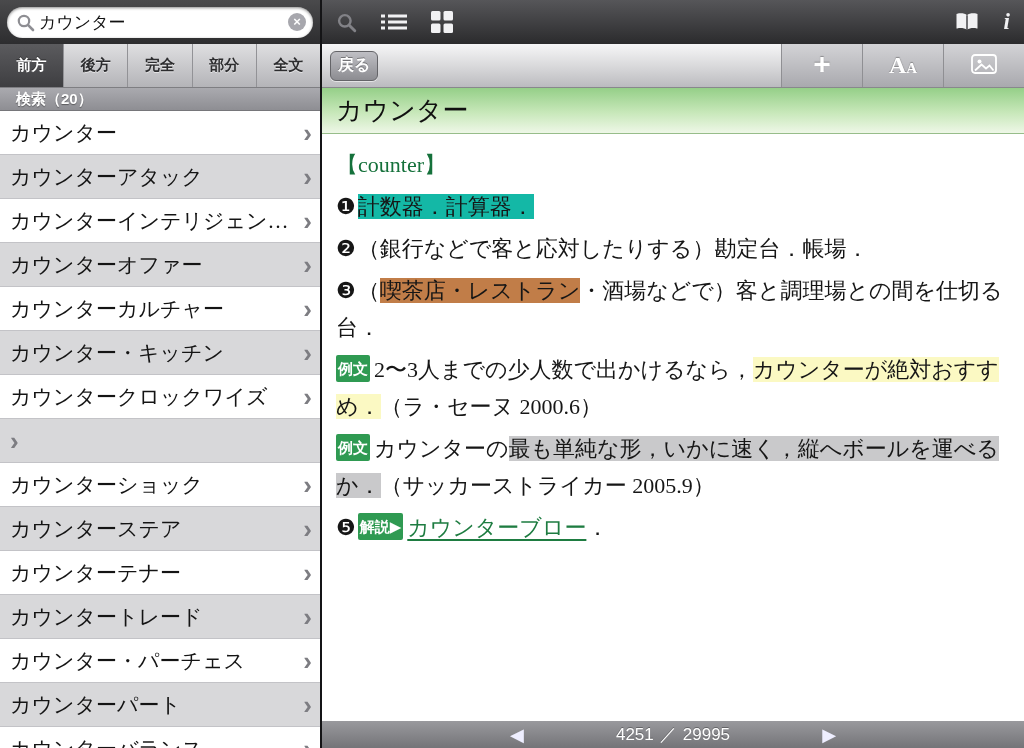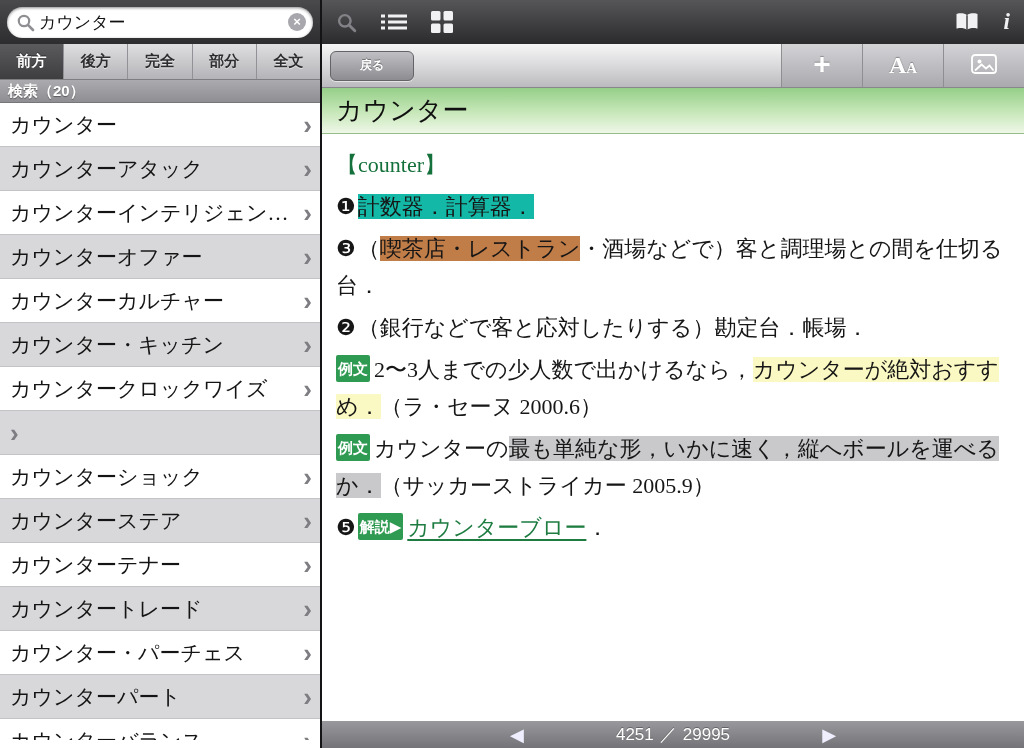--- a/index.html
+++ b/index.html
@@ -7,45 +7,45 @@
   .app { position:relative; width:1024px; height:748px; background:#fff; overflow:hidden; }
 
   
   .sidebar { position:absolute; left:0; top:0; width:320px; height:748px; background:#fff; }
   .search-bar { height:44px; background:linear-gradient(#4a4a4c,#2d2d2f); display:flex; align-items:center; padding:0 7px; }
   .search-field { flex:1; height:31px; background:#fff; border-radius:16px; display:flex; align-items:center; padding:0 7px; box-shadow:inset 0 1px 3px rgba(0,0,0,.45); }
   .search-icon { width:19px; height:19px; color:#8e8e93; margin:0 4px 0 2px; display:flex; align-items:center; }
   .search-input { flex:1; border:none; outline:none; background:transparent; font-size:17px; color:#111; font-family:"Liberation Sans","DejaVu Sans",sans-serif; }
   .clear-btn { width:18px; height:18px; border-radius:50%; background:#a7a7ad; color:#fff; font-size:13px; font-weight:bold; line-height:18px; text-align:center; cursor:pointer; }
 
-  .tab-bar { height:36px; display:flex; border-bottom:1px solid #7e7e82; }
+  .tab-bar { height:44px; display:flex; border-bottom:1px solid #7e7e82; }
   .tab { flex:1; display:flex; align-items:center; justify-content:center; font-size:15px; font-weight:bold; color:#2d2d2f; background:linear-gradient(#dfdfe1,#b4b4b8); border-right:1px solid #929296; text-shadow:0 1px 0 rgba(255,255,255,.55); cursor:pointer; }
   .tab:last-child { border-right:none; }
   .tab.active { background:linear-gradient(#5b5b5e,#3e3e41); color:#fff; text-shadow:0 -1px 0 rgba(0,0,0,.5); }
 
-  .results-header { height:23px; line-height:22px; background:linear-gradient(#aaaaaf,#8e8e93); border-bottom:1px solid #76767a; color:#fff; font-size:15px; font-weight:bold; padding-left:8px; text-shadow:0 1px 1px rgba(0,0,0,.4); }
+  .results-header { height:23px; line-height:22px; background:linear-gradient(#aaaaaf,#8e8e93); border-bottom:1px solid #76767a; color:#fff; font-size:15px; font-weight:bold; padding-left:16px; text-shadow:0 1px 1px rgba(0,0,0,.4); }
 
   .results { list-style:none; height:637px; overflow:hidden; }
   .result-row { height:44px; display:flex; align-items:center; padding:0 8px 0 10px; border-bottom:1px solid #c3c3c7; background:#fff; font-family:"Liberation Serif","DejaVu Serif",serif; font-size:21px; color:#141414; cursor:pointer; }
   .result-row:nth-child(even) { background:#d8d8da; }
   .result-label { flex:1; white-space:nowrap; overflow:hidden; }
   .chevron { color:#7d7d82; font-size:26px; font-weight:bold; line-height:20px; font-family:"Liberation Sans","DejaVu Sans",sans-serif; }
 
   
   .content { position:absolute; left:320px; top:0; width:704px; height:748px; border-left:2px solid #141416; background:#fff; }
 
   .top-toolbar { height:44px; background:linear-gradient(#565659,#2b2b2d); display:flex; align-items:center; padding:0 14px; }
   .tool-icon { background:none; border:none; display:flex; align-items:center; justify-content:center; margin-right:24px; cursor:pointer; color:#f1f1f3; }
   .tool-icon.dim { color:#828287; }
   .spacer { flex:1; }
   .tool-icon.right { margin-right:0; margin-left:24px; }
   .info-glyph { font-family:"Liberation Serif","DejaVu Serif",serif; font-style:italic; font-weight:bold; font-size:23px; color:#f1f1f3; }
 
   .sub-toolbar { position:relative; height:44px; background:linear-gradient(#f6f6f7 0%,#d7d7d9 55%,#bbbbbf 100%); border-bottom:1px solid #88888c; display:flex; align-items:center; }
-  .back-btn { margin-left:8px; height:30px; padding:0 29px; border-radius:6px; border:1px solid #646468; background:linear-gradient(#bfbfc4,#8c8c91); color:#fff; font-size:12px; font-weight:bold; text-shadow:0 -1px 0 rgba(0,0,0,.35); box-shadow:0 1px 0 rgba(255,255,255,.55); cursor:pointer; }
+  .back-btn { margin-left:8px; height:30px; padding:0 7px; border-radius:6px; border:1px solid #646468; background:linear-gradient(#bfbfc4,#8c8c91); color:#fff; font-size:16px; font-weight:bold; text-shadow:0 -1px 0 rgba(0,0,0,.35); box-shadow:0 1px 0 rgba(255,255,255,.55); cursor:pointer; }
   .segmented { position:absolute; right:0; top:0; height:43px; display:flex; }
   .seg-btn { width:81px; height:100%; border:none; border-left:1px solid #8f8f93; background:linear-gradient(#d3d3d6,#a9a9ae); color:#fff; display:flex; align-items:center; justify-content:center; cursor:pointer; text-shadow:0 -1px 1px rgba(0,0,0,.3); }
   .plus-glyph { font-size:30px; font-weight:bold; line-height:1; margin-top:-3px; }
   .font-big { font-family:"Liberation Serif","DejaVu Serif",serif; font-size:24px; font-weight:bold; }
   .font-small { font-family:"Liberation Serif","DejaVu Serif",serif; font-size:15px; font-weight:bold; margin-top:6px; }
 
   .entry-header { height:46px; background:linear-gradient(#95cf88 0%,#c8e8ba 55%,#eef7e7 100%); border-bottom:1px solid #97bd8a; display:flex; align-items:center; padding-left:14px; }
   .entry-title { font-family:"Liberation Serif","DejaVu Serif",serif; font-size:26px; color:#101010; }
 
   .entry-body { height:480px; overflow:hidden; padding:8px 16px 0 14px; font-family:"Liberation Serif","DejaVu Serif",serif; font-size:22px; line-height:1.68; color:#161616; }
@@ -221,23 +221,23 @@
 
     <div class="entry-header">
       <span class="entry-title">カウンター</span>
     </div>
 
     <div class="entry-body">
       <p class="headword">【counter】</p>
 
       <p><span class="num">❶</span><span class="hl-pink">計数器．計算器．</span></p>
 
+      <p><span class="num">❷</span><span>（銀行などで客と応対したりする）勘定台．帳場．</span></p>
+
       <p><span class="num">❸</span><span>（</span><span class="hl-brown">喫茶店・レストラン</span><span>・酒場などで）客と調理場との間を仕切る台．</span></p>
-
-      <p><span class="num">❷</span><span>（銀行などで客と応対したりする）勘定台．帳場．</span></p>
 
       <p><span class="badge">例文</span><span>2〜3人までの少人数で出かけるなら，</span><span class="hl-yellow">カウンターが絶対おすすめ．</span><span>（ラ・セーヌ 2000.6）</span></p>
 
 
       <p><span class="badge">例文</span><span>カウンターの</span><span class="hl-gray">最も単純な形，いかに速く，縦へボールを運べるか．</span><span>（サッカーストライカー 2005.9）</span></p>
 
       <p><span class="num">❺</span><span class="badge">解説▶</span><span class="xref-link">カウンターブロー</span><span>．</span></p>
     </div>
 
     <div class="pager">

